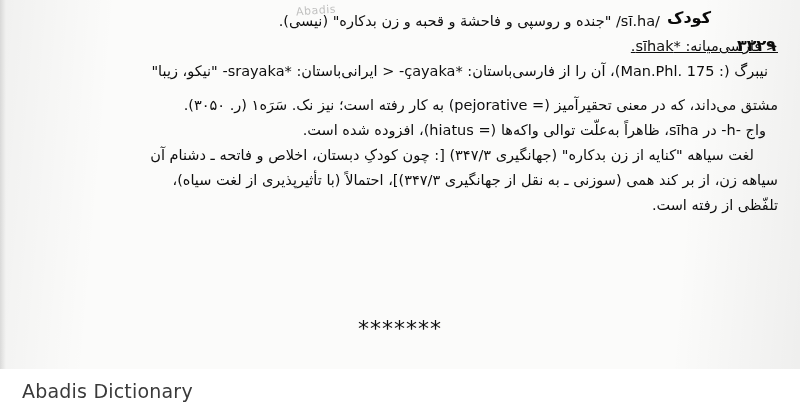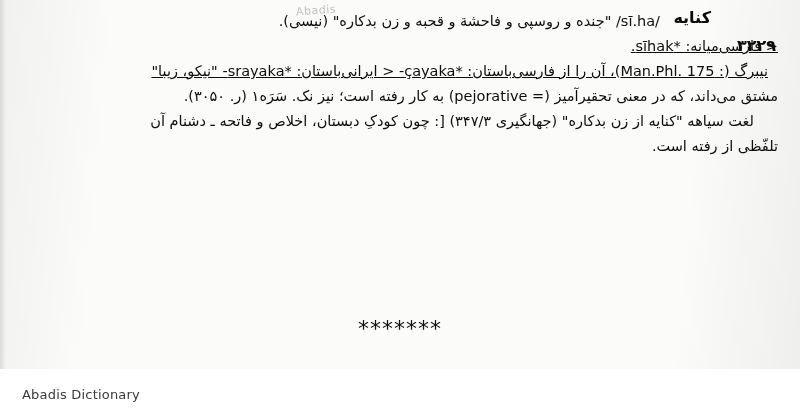--- a/index.html
+++ b/index.html
@@ -76,22 +76,22 @@
   }
   .line {
     display: block;
     white-space: nowrap;
     margin: 0;
     padding: 0;
   }
 
   .l1 { padding-top: 7px; padding-right: 118px; }
   .l2 { padding-right: 0px; text-decoration: underline; }
-  .l3 { padding-right: 10px; text-decoration: underline; }
-  .l4 { padding-right: 0px; }
+  .l3 { padding-right: 10px; }
+  .l4 { padding-right: 0px; margin-top: 9px; }
   .l5 { padding-right: 0px; }
   .l6 { padding-right: 12px; }
   .l7 { padding-right: 24px; }
   .l8 { padding-right: 0px; }
   .l9 { padding-right: 0px; }
 
   
   .separator {
     position: absolute;
     top: 316px;
@@ -135,21 +135,21 @@
     bottom: 0;
     width: 800px;
     height: 44px;
     background: #ffffff;
   }
   .brand-text {
     position: absolute;
     left: 22px;
     bottom: 11px;
     font-family: "DejaVu Sans", sans-serif;
-    font-size: 13px;
+    font-size: 19px;
     color: #3a3a3a;
     letter-spacing: 0.2px;
   }
   .edge-shadow-left {
     position: absolute;
     left: 0; top: 0; bottom: 0;
     width: 6px;
     background: linear-gradient(to right, rgba(0,0,0,0.10), rgba(0,0,0,0));
     pointer-events: none;
   }
@@ -158,29 +158,31 @@
 <body>
 
 <div id="page-scan">
 
   <div class="edge-shadow-left"></div>
 
   <div class="scan-watermark">Abadis</div>
 
   <div class="header-row">
     <span class="page-number">۳۲۲۹</span>
-    <span class="headword">کنایه</span>
+    <span class="headword">کودک</span>
   </div>
 
   <div class="text-block">
     <span class="line l1">/sī.ha/ "جنده و روسپی و فاحشة و قحبه و زن بدکاره" (نیسی).</span>
     <span class="line l2">&lt; فارسی‌میانه: *sīhak.</span>
     <span class="line l3">نیبرگ (: Man.Phl. 175)، آن را از فارسی‌باستان: *çayaka- &lt; ایرانی‌باستان: *srayaka- "نیکو، زیبا"</span>
     <span class="line l4">مشتق می‌داند، که در معنی تحقیرآمیز (= pejorative) به کار رفته است؛ نیز نک. سَرَه۱ (ر. ۳۰۵۰).</span>
+    <span class="line l6">واج -h- در sīha، ظاهراً به‌علّت توالی واکه‌ها (= hiatus)، افزوده شده است.</span>
     <span class="line l7">لغت سیاهه "کنایه از زن بدکاره" (جهانگیری ۳۴۷/۳) [: چون کودکِ دبستان، اخلاص و فاتحه ـ دشنام آن</span>
+    <span class="line l8">سیاهه زن، از بر کند همی (سوزنی ـ به نقل از جهانگیری ۳۴۷/۳)]، احتمالاً (با تأثیرپذیری از لغت سیاه)،</span>
     <span class="line l9">تلفّظی از رفته است.</span>
   </div>
 
   <div class="separator">*******</div>
 
   <div class="bottom-dot"></div>
 
   <div class="brand-bar">
     <span class="brand-text">Abadis Dictionary</span>
   </div>

